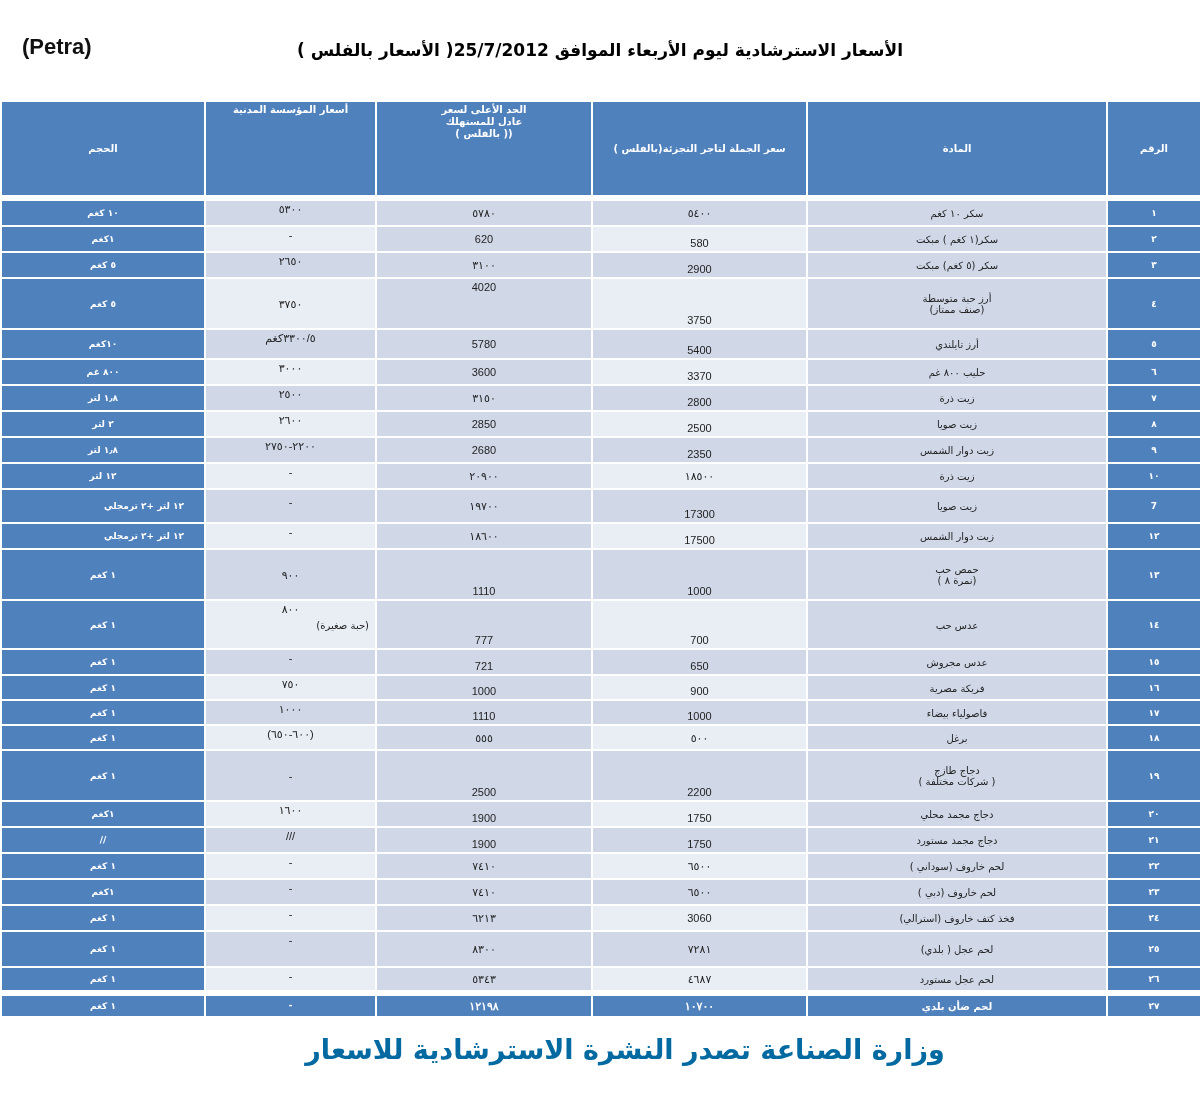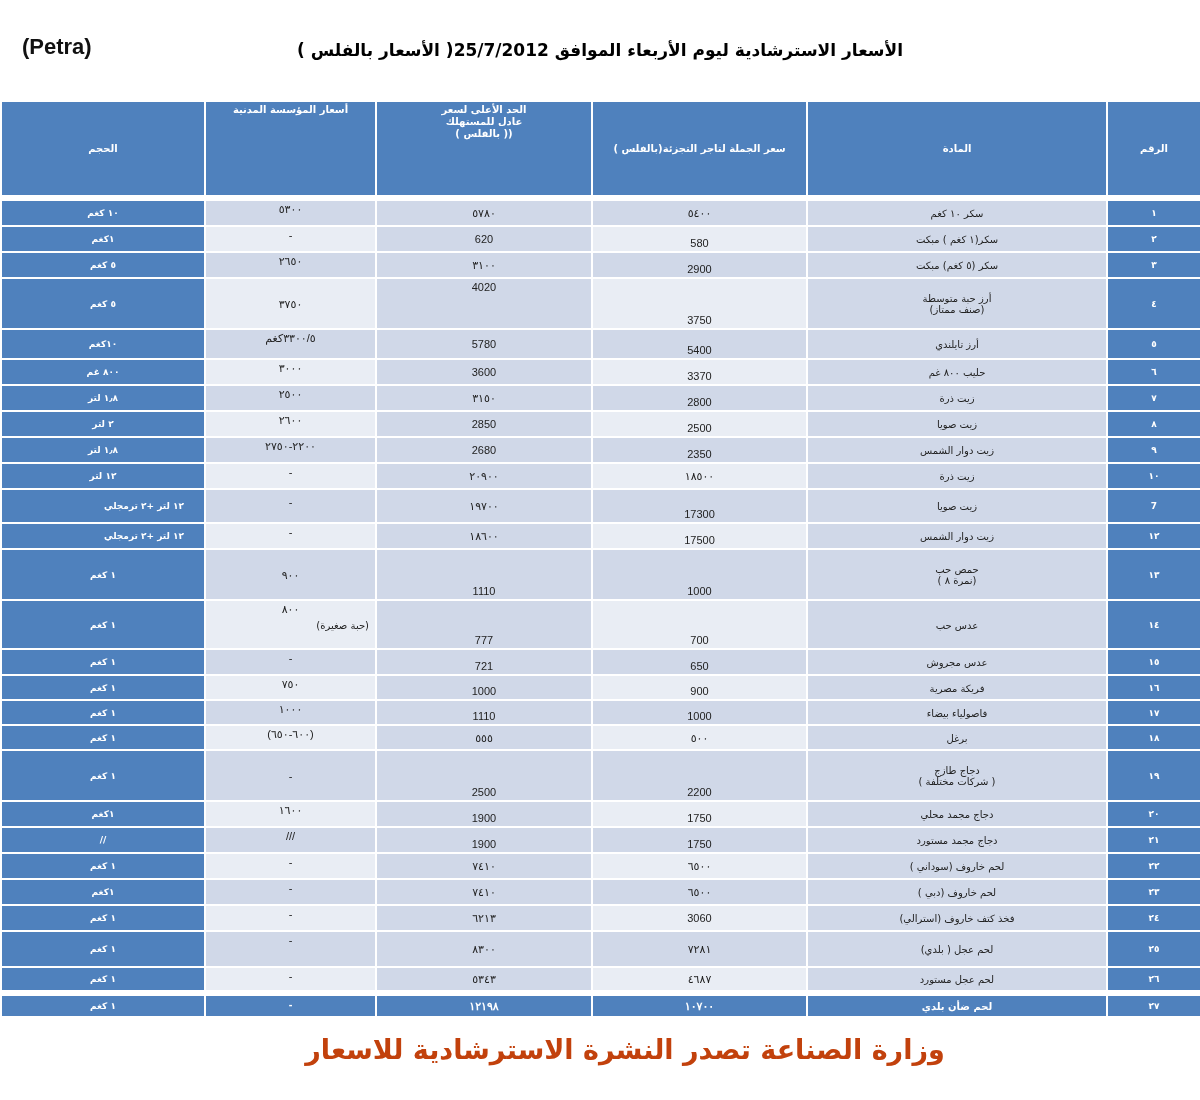--- a/index.html
+++ b/index.html
@@ -30,21 +30,21 @@
     .cell { position: relative; width: 100%; height: 100%; }
     .vt { position: absolute; left: 0; right: 0; top: 2px; }
     .vb { position: absolute; left: 0; right: 0; bottom: 2px; }
     .vm { position: absolute; left: 0; right: 0; top: 50%; transform: translateY(-50%); }
     .ar { direction: rtl; }
     .note { position: absolute; right: 6px; top: 50%; transform: translateY(-50%); direction: rtl; font-size: 10px; }
     .num { font-family: "Liberation Sans", sans-serif; font-size: 11px; }
 
     .spacer td { height: 4px; background: #ffffff !important; border: none; }
 
-    .footer { position: absolute; left: 250px; top: 1034px; width: 750px; text-align: center; direction: rtl; font-weight: bold; font-size: 27px; color: #c2410c; }
+    .footer { position: absolute; left: 250px; top: 1034px; width: 750px; text-align: center; direction: rtl; font-weight: bold; font-size: 27px; color: #0369a1; }
   </style>
 </head>
 <body>
 
 <div class="petra">(Petra)</div>
 <div class="title">الأسعار الاسترشادية ليوم الأربعاء الموافق 25/7/2012( الأسعار بالفلس )</div>
 
 <div class="table-wrap">
   <table>
     <colgroup>

